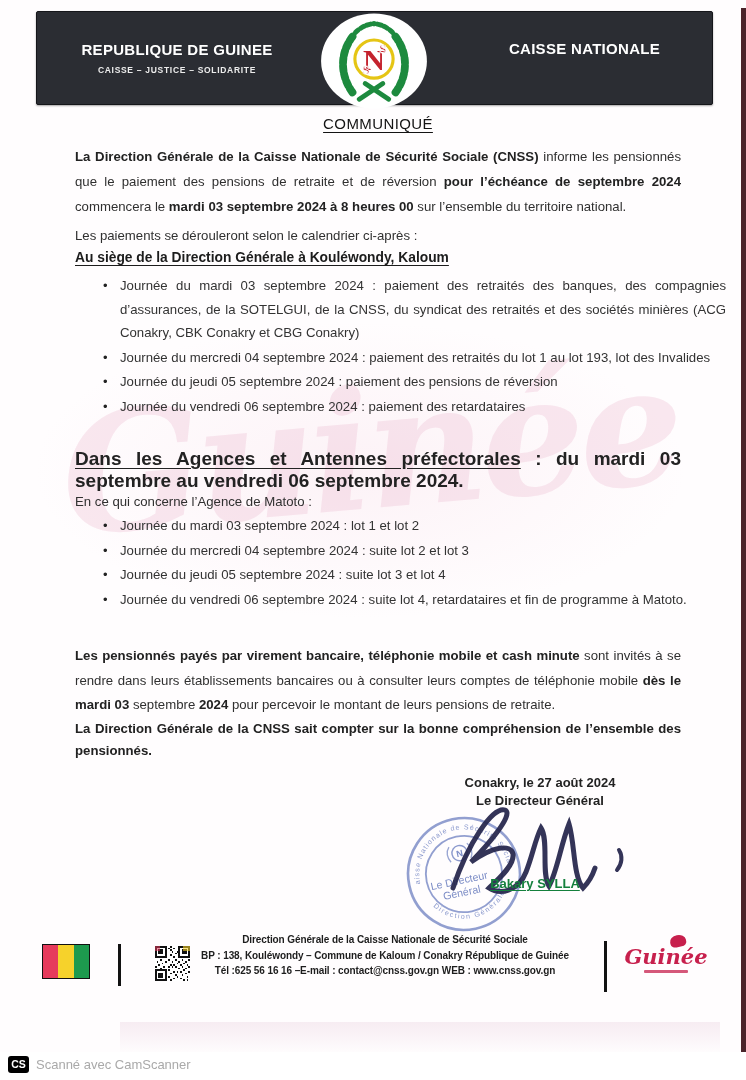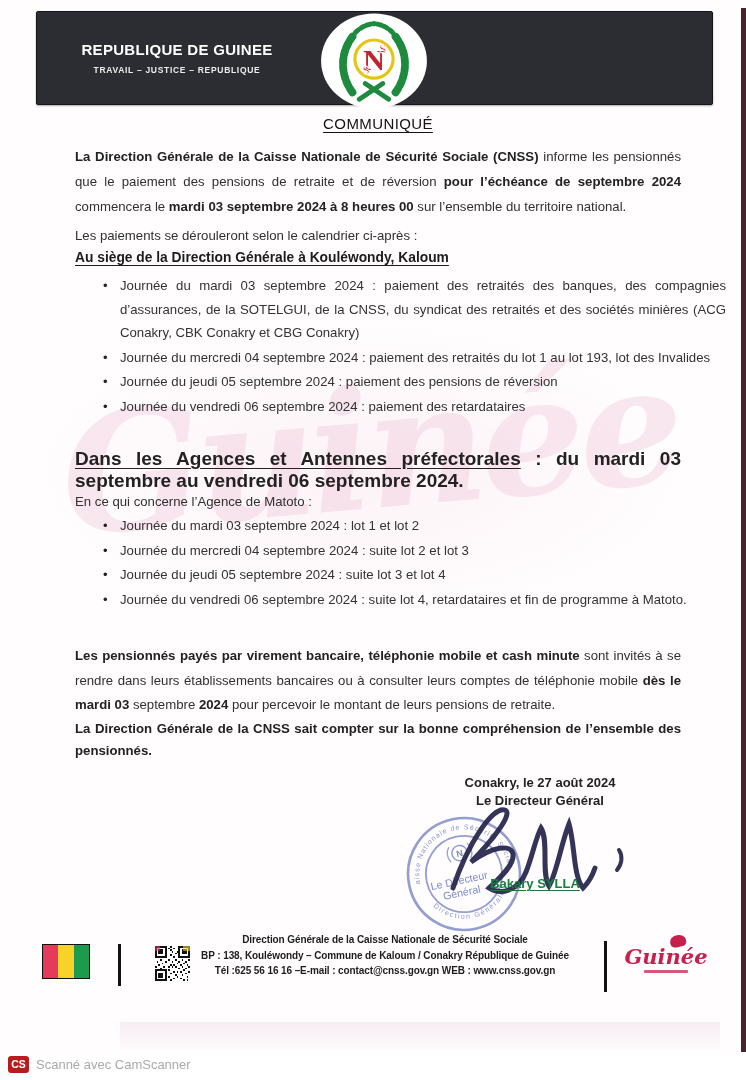--- a/index.html
+++ b/index.html
@@ -71,40 +71,41 @@
     font-size:10px;font-weight:bold;color:#1d1d1d;line-height:15.5px;letter-spacing:-0.1px;}
   .brand{position:absolute;left:618px;top:944px;width:96px;text-align:center;color:#c7204d;}
   .brand .word{font-family:"DejaVu Serif",serif;font-style:italic;font-weight:bold;
     font-size:21px;letter-spacing:0px;}
   .brand .hat{position:absolute;left:52px;top:-9px;width:16px;height:12px;background:#c7204d;
     border-radius:60% 60% 40% 40%;transform:rotate(-12deg);}
   .brand .smallprint{margin:1px auto 0;width:44px;height:3px;background:#c7204d;opacity:.75;border-radius:1px;}
 
   
   .scanbar{position:absolute;left:0;right:0;top:1052px;height:28px;background:#ffffff;}
-  .cs-badge{position:absolute;left:8px;top:4px;width:21px;height:17px;background:#b91c1c;
+  .cs-badge{position:absolute;left:8px;top:4px;width:21px;height:17px;background:#000000;
     border-radius:3px;color:#fff;font-size:10.5px;font-weight:bold;text-align:center;line-height:17px;}
   .cs-label{position:absolute;left:36px;top:5px;font-size:13px;color:#a9a9a9;}
 </style>
 </head>
 <body>
 
 <div class="page">
   <div class="tint-mid"></div>
   <div class="tint-bottom"></div>
   <div class="edge-strip"></div>
 
   <div class="watermark">Guinée</div>
 
   <div class="banner">
     <div class="blk left">
       <div class="t1">REPUBLIQUE DE GUINEE</div>
-      <div class="t2">TRAVAIL – JUSTICE – REPUBLIQUE</div>
+      <div class="t2">CAISSE – JUSTICE – SOLIDARITE</div>
     </div>
     <div class="blk right">
+      <div class="t1">CAISSE NATIONALE</div>
     </div>
   </div>
   <svg class="logo-oval" viewBox="0 0 110 99">
     <ellipse cx="55" cy="49" rx="54" ry="48.5" fill="#ffffff"></ellipse>
     <path d="M33,81 C20,63 20,40 34,23" fill="none" stroke="#1d8a3e" stroke-width="8" stroke-dasharray="5 3" stroke-linecap="round"></path>
     <path d="M77,81 C90,63 90,40 76,23" fill="none" stroke="#1d8a3e" stroke-width="8" stroke-dasharray="5 3" stroke-linecap="round"></path>
     <path d="M36,20 C42,14 49,11 55,11" fill="none" stroke="#1d8a3e" stroke-width="5" stroke-dasharray="4 3" stroke-linecap="round"></path>
     <path d="M74,20 C68,14 61,11 55,11" fill="none" stroke="#1d8a3e" stroke-width="5" stroke-dasharray="4 3" stroke-linecap="round"></path>
     <path d="M40,88 L64,72 M70,88 L46,72" stroke="#1d8a3e" stroke-width="5" stroke-linecap="round"></path>
     <circle cx="55" cy="47" r="19.5" fill="#ffffff" stroke="#e5c514" stroke-width="3.2"></circle>

